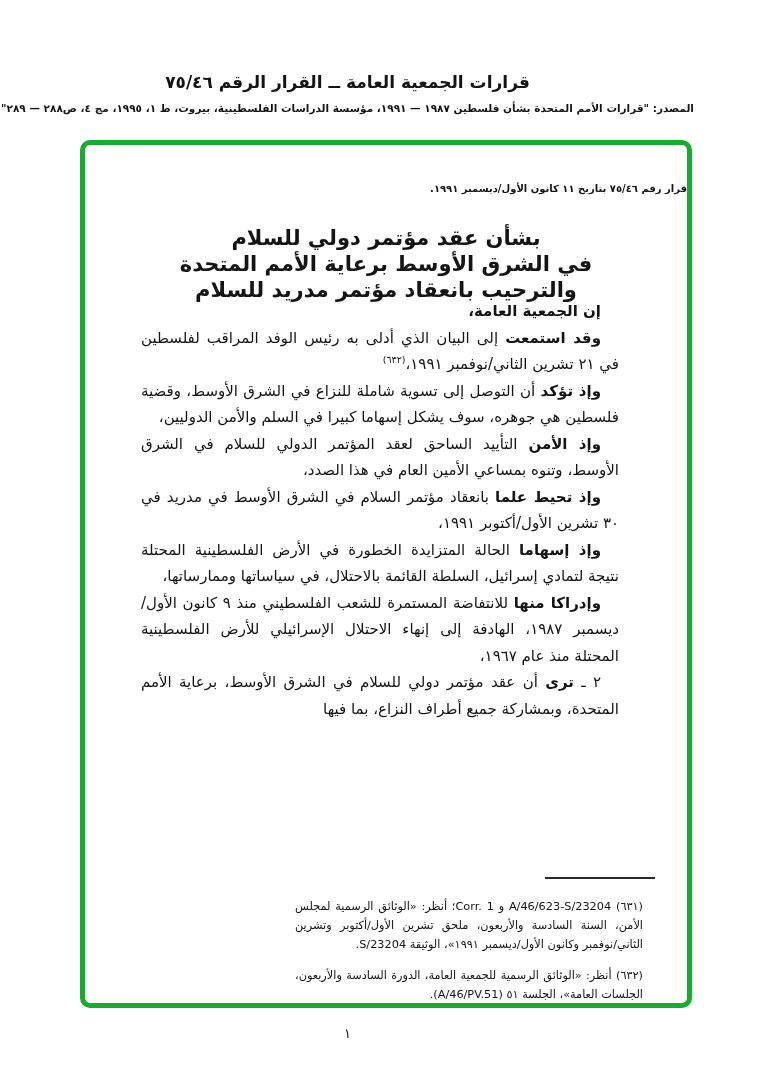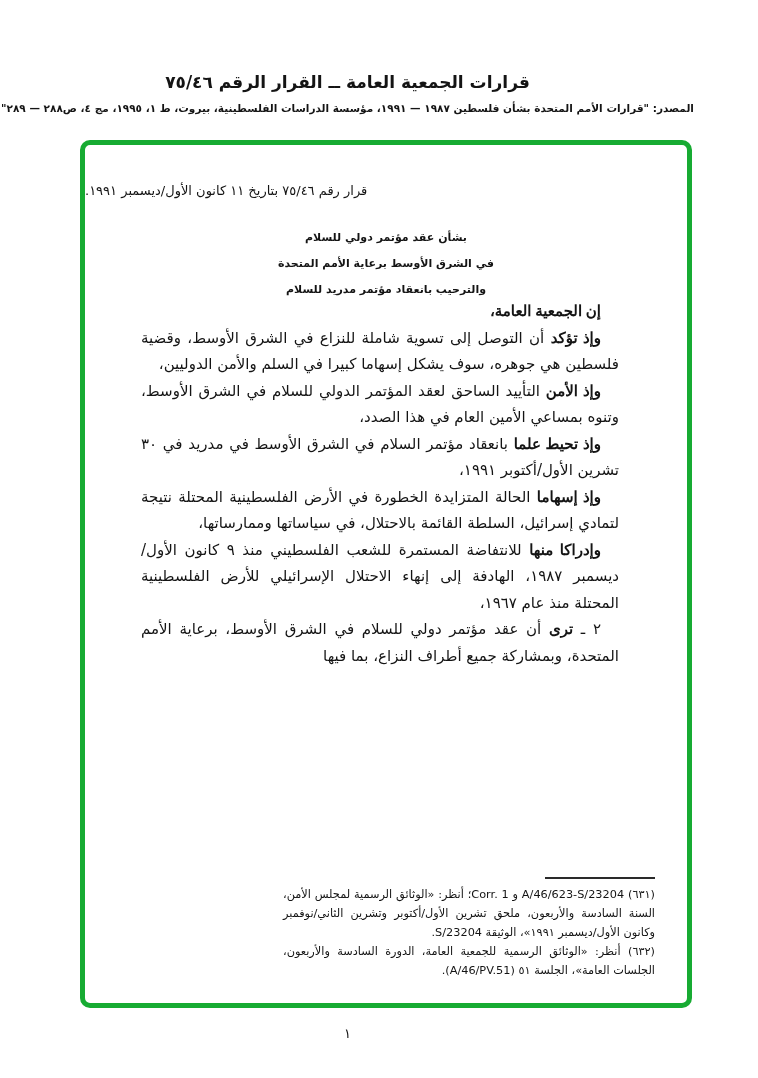--- a/index.html
+++ b/index.html
@@ -14,43 +14,43 @@
   }
   .header-source {
     position:absolute; top:102px; left:0; right:0; text-align:center;
     direction:rtl; font-size:10.5px; font-weight:bold; white-space:nowrap;
   }
   .green-box {
     position:absolute; left:80px; top:140px; width:612px; height:868px;
     border:5px solid #17ab32; border-radius:10px; background:#fff;
   }
   .res-heading {
-    position:absolute; top:38px; left:0; right:0; text-align:left;
-    direction:rtl; font-size:13px; font-weight:normal;
+    position:absolute; top:38px; left:0; right:0; text-align:right;
+    direction:rtl; font-size:10px; font-weight:bold;
   }
   .res-subtitle {
     position:absolute; top:80px; left:0; right:0; text-align:center;
-    direction:rtl; font-size:11px; font-weight:bold; line-height:26px;
+    direction:rtl; font-size:21px; font-weight:bold; line-height:26px;
   }
   .body-text {
     position:absolute; top:153px; right:68px; width:478px;
     direction:rtl; text-align:justify; font-size:15px; line-height:26.5px;
   }
   .body-text p { margin:0; text-indent:18px; }
-  .body-text .lead { font-weight:bold;font-family:Liberation Serif, serif; }
+  .body-text .lead { font-weight:bold; }
   .body-text sup { font-size:9.5px; line-height:0; vertical-align:6px; }
   .fn-sep {
     position:absolute; top:732px; right:32px; width:110px;
     border-top:2px solid #2a2a2a;
   }
   .footnotes {
     position:absolute; top:740px; right:32px; width:372px;
     direction:rtl; text-align:justify; font-size:11.3px; line-height:19px;
   }
-  .footnotes p { margin:0; }
+  .footnotes p { margin:12px; }
   .page-number {
     position:absolute; top:1026px; left:0; right:0; text-align:center;
     font-size:13px; direction:rtl;
   }
 </style>
 </head>
 <body>
 
 <div class="page" style="color: rgb(20, 20, 20);">
 
@@ -63,20 +63,21 @@
     <div class="res-heading">قرار رقم ٧٥/٤٦ بتاريخ ١١ كانون الأول/ديسمبر ١٩٩١.</div>
 
     <div class="res-subtitle" id="subtitle-lines">
         <div>بشأن عقد مؤتمر دولي للسلام</div>
         <div>في الشرق الأوسط برعاية الأمم المتحدة</div>
         <div>والترحيب بانعقاد مؤتمر مدريد للسلام</div>
       </div>
 
     <div class="body-text" id="body-paragraphs">
         <p><span class="lead">إن الجمعية العامة،</span></p>
+        <p><span class="lead">وقد استمعت</span> إلى البيان الذي أدلى به رئيس الوفد المراقب لفلسطين في ٢١ تشرين الثاني/نوفمبر ١٩٩١،<sup>(٦٣٢)</sup></p>
         <p><span class="lead">وإذ تؤكد</span> أن التوصل إلى تسوية شاملة للنزاع في الشرق الأوسط، وقضية فلسطين هي جوهره، سوف يشكل إسهاما كبيرا في السلم والأمن الدوليين،</p>
         <p><span class="lead">وإذ الأمن</span> التأييد الساحق لعقد المؤتمر الدولي للسلام في الشرق الأوسط، وتنوه بمساعي الأمين العام في هذا الصدد،</p>
         <p><span class="lead">وإذ تحيط علما</span> بانعقاد مؤتمر السلام في الشرق الأوسط في مدريد في ٣٠ تشرين الأول/أكتوبر ١٩٩١،</p>
         <p><span class="lead">وإذ إسهاما</span> الحالة المتزايدة الخطورة في الأرض الفلسطينية المحتلة نتيجة لتمادي إسرائيل، السلطة القائمة بالاحتلال، في سياساتها وممارساتها،</p>
         <p><span class="lead">وإدراكا منها</span> للانتفاضة المستمرة للشعب الفلسطيني منذ ٩ كانون الأول/ديسمبر ١٩٨٧، الهادفة إلى إنهاء الاحتلال الإسرائيلي للأرض الفلسطينية المحتلة منذ عام ١٩٦٧،</p>
         <p>٢ ـ <span class="lead">ترى</span> أن عقد مؤتمر دولي للسلام في الشرق الأوسط، برعاية الأمم المتحدة، وبمشاركة جميع أطراف النزاع، بما فيها</p>
       </div>
 
     <div class="fn-sep"></div>
 

